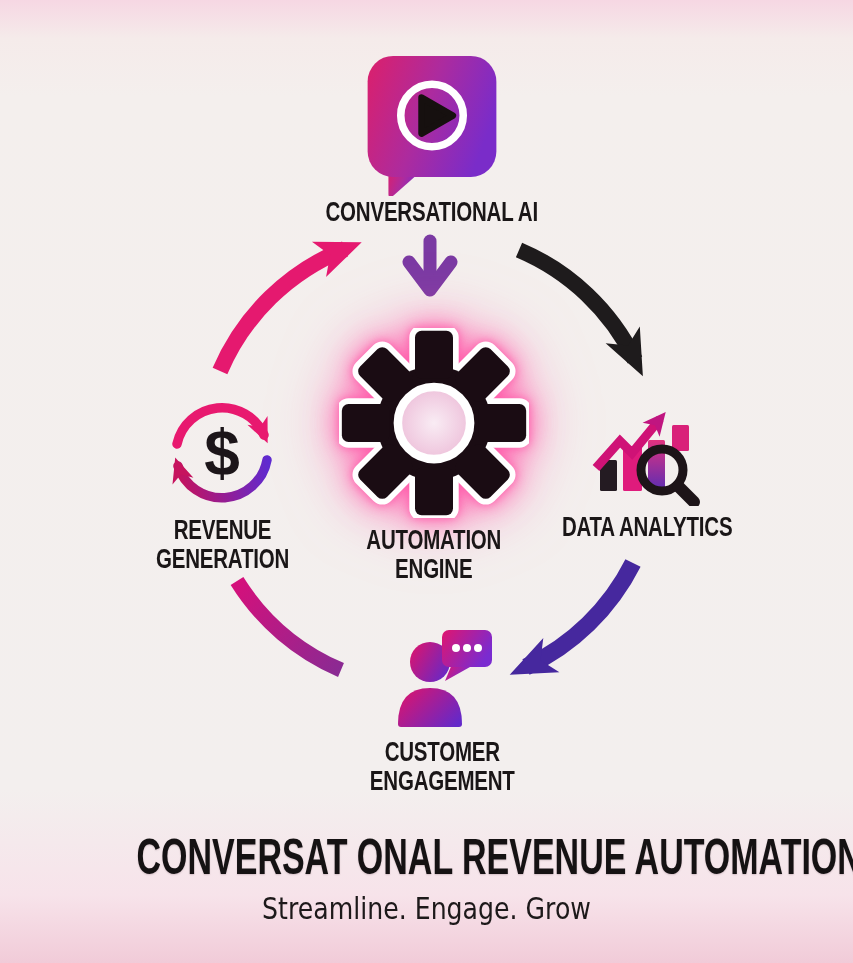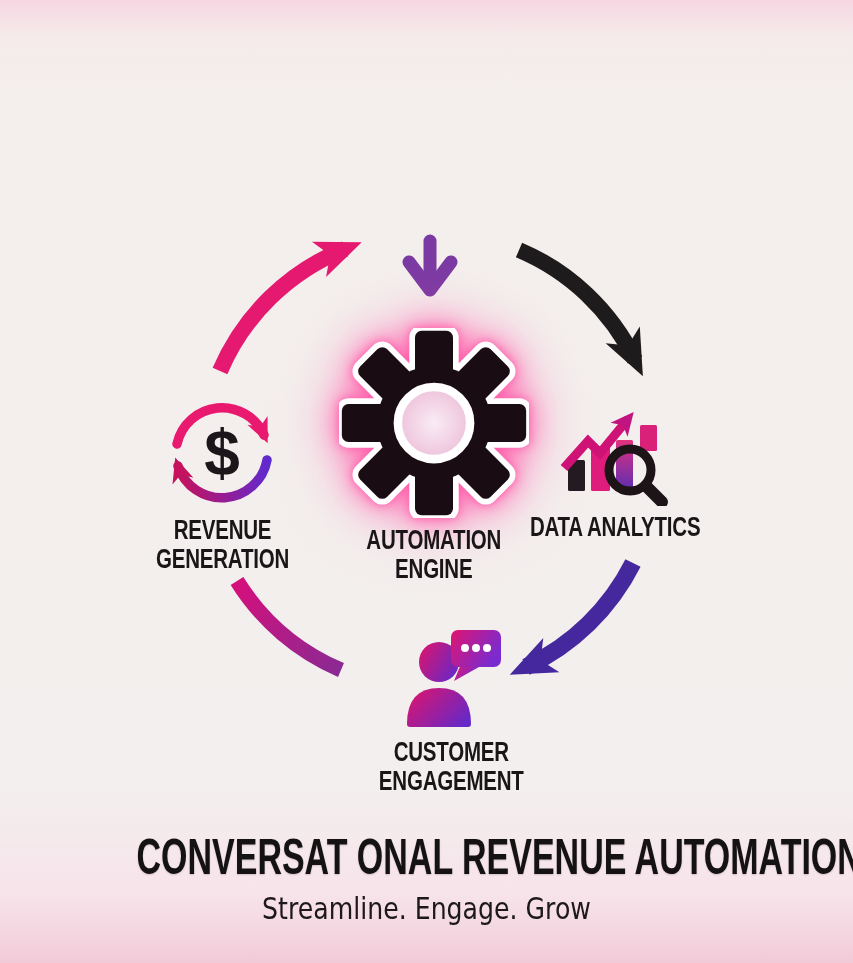--- a/index.html
+++ b/index.html
@@ -61,20 +61,36 @@
     <path d="M633,563 A228,228 0 0 1 526,667" fill="none" stroke="#46289e" stroke-width="17" marker-end="url(#mPurple)"></path>
 
     <path d="M237,581 A228,228 0 0 0 341,670" fill="none" stroke="url(#gArcBL)" stroke-width="15"></path>
 
     <g>
       <line x1="430" y1="241" x2="430" y2="274" stroke="#7b3aa3" stroke-width="13" stroke-linecap="round"></line>
       <path d="M409,262 L430,290 L451,262" fill="none" stroke="#7b3aa3" stroke-width="13" stroke-linecap="round" stroke-linejoin="round"></path>
     </g>
   </svg>
 
+  <div class="node" style="left:352px;top:54px;width:160px">
+    <svg width="140" height="142" viewBox="0 0 140 150">
+      <defs>
+        <linearGradient id="gBubble" x1="0" y1="0.1" x2="1" y2="0.45">
+          <stop offset="0" stop-color="#d9206e"></stop>
+          <stop offset="0.5" stop-color="#ad2b9e"></stop>
+          <stop offset="1" stop-color="#7a2cc9"></stop>
+        </linearGradient>
+      </defs>
+      <path d="M24,120 L24,148 Q24,154 30,149 L58,124 Z" fill="url(#gBubble)"></path>
+      <rect x="2" y="2" width="136" height="128" rx="27" fill="url(#gBubble)"></rect>
+      <circle cx="70" cy="65" r="33" fill="none" stroke="#ffffff" stroke-width="8"></circle>
+      <path d="M59,46 L92,65 L59,84 Z" fill="#16100f" stroke="#16100f" stroke-width="7" stroke-linejoin="round"></path>
+    </svg>
+    <div class="nlabel" style="margin-top:2px">CONVERSATIONAL AI</div>
+  </div>
 
   <div class="node" style="left:334px;top:328px;width:200px">
     <svg class="gear-glow" width="190" height="190" viewBox="-100 -100 200 200">
       <defs>
         <g id="gearShape">
           <circle r="60"></circle>
           <rect x="-20" y="-97" width="40" height="50" rx="7"></rect>
           <rect x="-20" y="-97" width="40" height="50" rx="7" transform="rotate(45)"></rect>
           <rect x="-20" y="-97" width="40" height="50" rx="7" transform="rotate(90)"></rect>
           <rect x="-20" y="-97" width="40" height="50" rx="7" transform="rotate(135)"></rect>
@@ -115,21 +131,21 @@
       <path d="M21,54 A46,46 0 0 1 108,45" fill="none" stroke="#e8196f" stroke-width="9.5" stroke-linecap="round" marker-end="url(#mTopS)"></path>
       <path d="M111,70 A46,46 0 0 1 22,76" fill="none" stroke="url(#gBot)" stroke-width="9.5" stroke-linecap="round" marker-end="url(#mBotS)"></path>
       <text x="66" y="85" font-family="Liberation Sans, sans-serif" font-size="64" font-weight="bold" text-anchor="middle" fill="#1c1519">$</text>
     </svg>
     <div class="nlabel" style="margin-top:8px">
       <div>REVENUE</div>
       <div>GENERATION</div>
     </div>
   </div>
 
-  <div class="node" style="left:545px;top:396px;width:140px">
+  <div class="node" style="left:577px;top:396px;width:140px">
     <svg width="122" height="110" viewBox="0 0 122 110">
       <defs>
         <linearGradient id="gBar" x1="0" y1="0" x2="0" y2="1">
           <stop offset="0" stop-color="#e2327f"></stop>
           <stop offset="1" stop-color="#5b2db3"></stop>
         </linearGradient>
         <marker id="mZig" markerUnits="userSpaceOnUse" markerWidth="26" markerHeight="24" refX="15" refY="12" orient="auto">
           <path d="M1,1 L24,12 L1,23 L7,12 Z" fill="#c01580"></path>
         </marker>
       </defs>
@@ -139,21 +155,21 @@
       <rect x="86" y="29" width="17" height="26" rx="1.5" fill="#d92179"></rect>
       <path d="M10,72 L34,45 L46,57 L74,23" fill="none" stroke="#cf1276" stroke-width="9" stroke-linejoin="miter" marker-end="url(#mZig)"></path>
       <g>
         <circle cx="76" cy="74" r="21" fill="none" stroke="#1d1418" stroke-width="9"></circle>
         <line x1="92" y1="90" x2="108" y2="106" stroke="#1d1418" stroke-width="12" stroke-linecap="round"></line>
       </g>
     </svg>
     <div class="nlabel" style="margin-top:7px">DATA ANALYTICS</div>
   </div>
 
-  <div class="node" style="left:381px;top:624px;width:140px">
+  <div class="node" style="left:372px;top:624px;width:140px">
     <svg width="120" height="104" viewBox="0 0 120 104">
       <defs>
         <linearGradient id="gPerson" x1="0" y1="0.2" x2="1" y2="0.8">
           <stop offset="0" stop-color="#d81570"></stop>
           <stop offset="1" stop-color="#6429c9"></stop>
         </linearGradient>
         <linearGradient id="gBubble2" x1="0" y1="0" x2="1" y2="0.5">
           <stop offset="0" stop-color="#e0156f"></stop>
           <stop offset="1" stop-color="#7a2bd0"></stop>
         </linearGradient>

